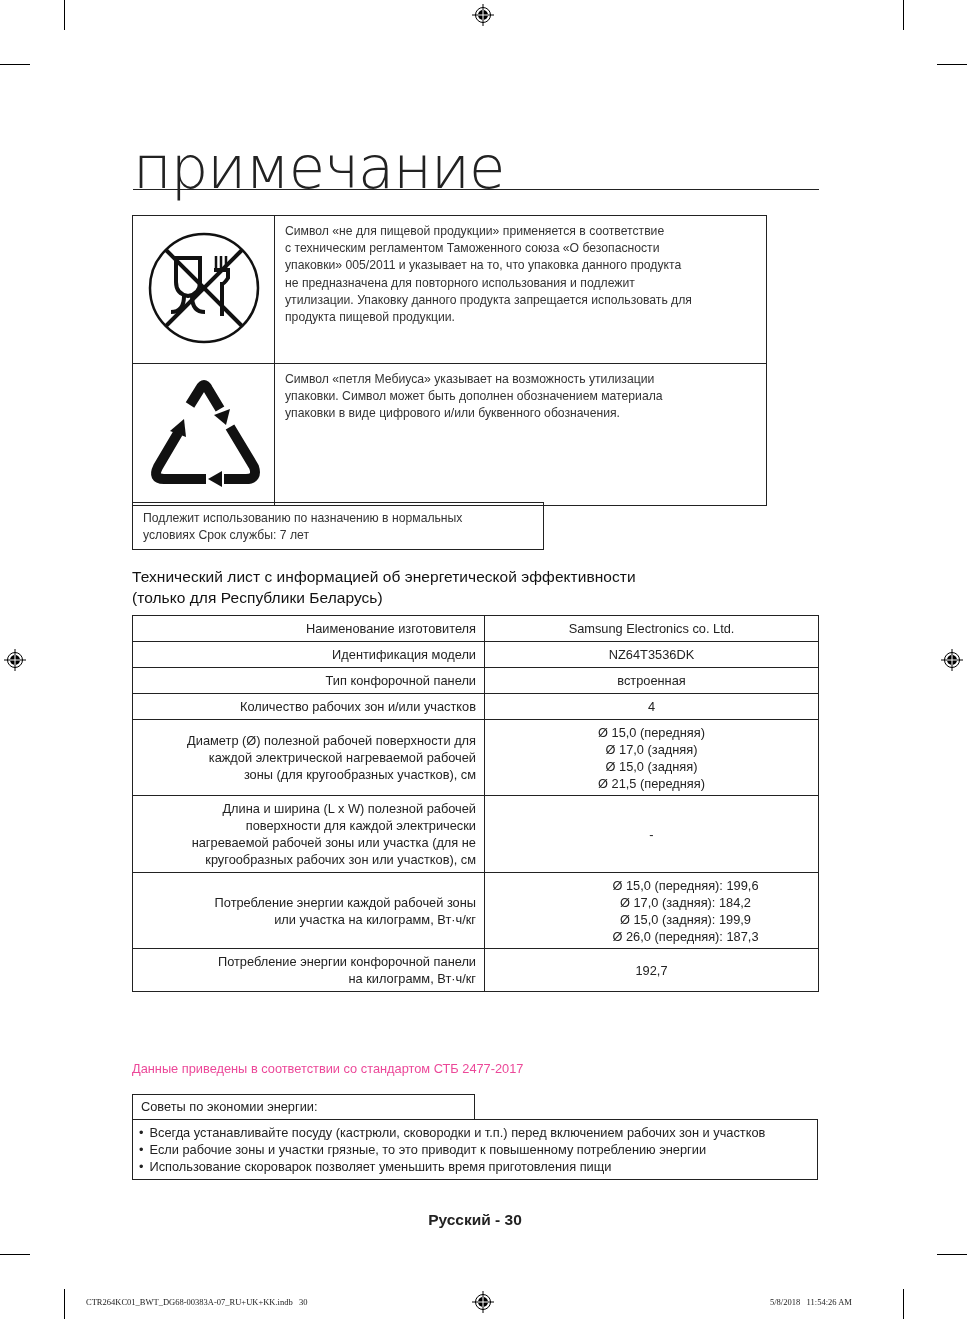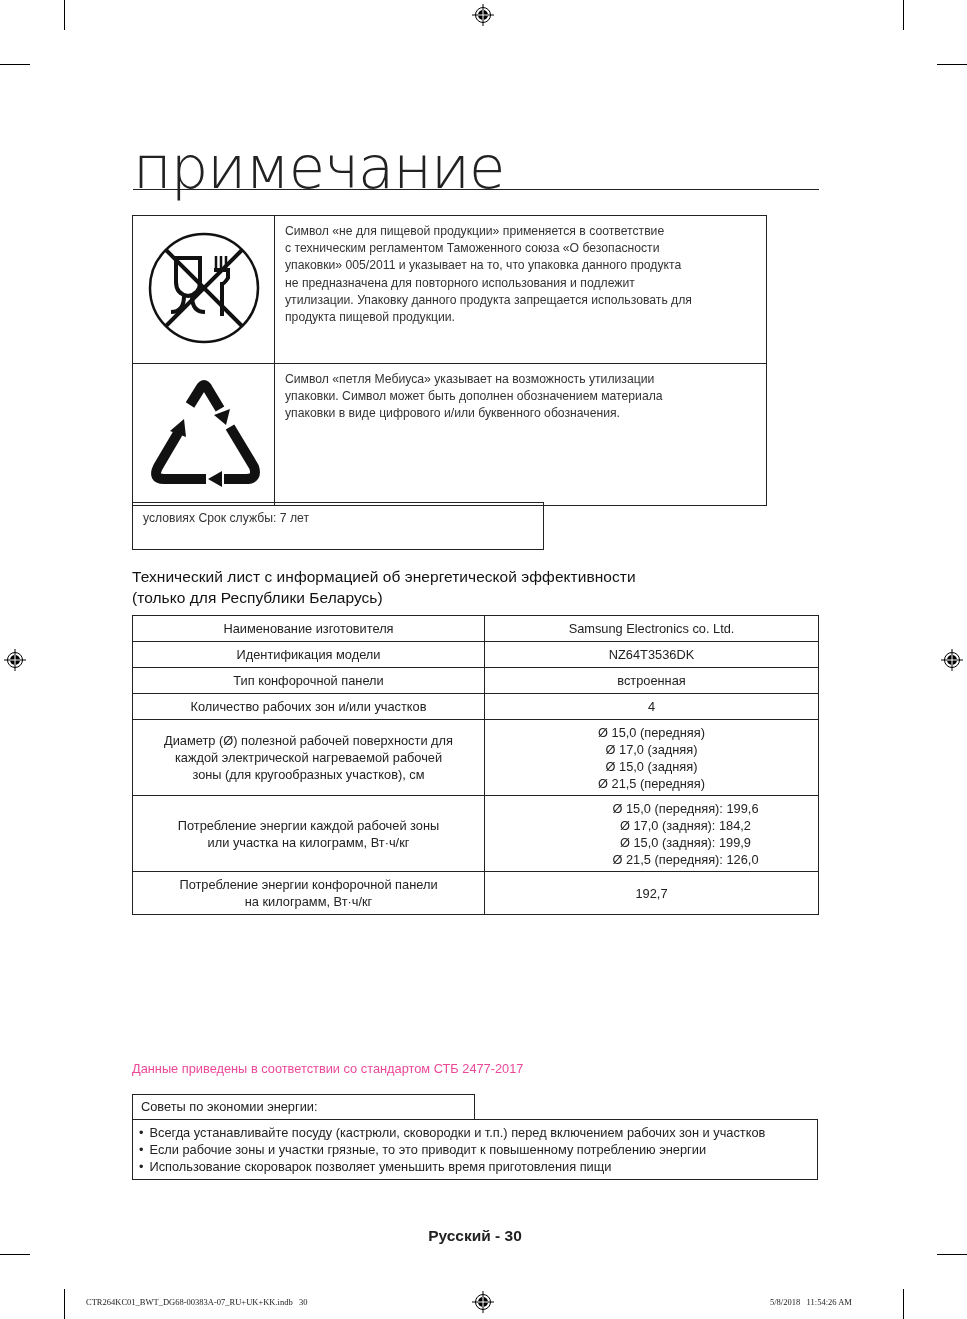--- a/index.html
+++ b/index.html
@@ -24,34 +24,34 @@
 
   .service-box { left: 132px; top: 502px; width: 412px; height: 48px; border: 1px solid #222;
                  box-sizing: border-box; padding: 7px 10px; font-size: 12.2px; line-height: 17px; color: #333; }
 
   .heading { left: 132px; top: 566px; font-size: 15.5px; line-height: 21px; font-weight: normal;
              color: #111; letter-spacing: 0.05px; }
 
   .spec-table { left: 132px; top: 615px; width: 687px; border-collapse: collapse; }
   .spec-table td { border: 1px solid #222; font-size: 12.8px; line-height: 17px; color: #222;
                    padding: 3px 8px; }
-  .spec-table td.lbl { width: 335px; text-align: center; }
+  .spec-table td.lbl { width: 335px; text-align: right; }
   .spec-table td.val { text-align: center; }
   .spec-table td.val .line { display: block; }
 
   .std-note { left: 132px; top: 1061px; font-size: 12.8px; color: #ec4899; }
 
   .tips-title { left: 132px; top: 1094px; width: 343px; height: 26px; border: 1px solid #222;
                 border-bottom: none; box-sizing: border-box; padding: 4px 8px; font-size: 12.8px; color: #222; }
   .tips-box { left: 132px; top: 1119px; width: 686px; height: 61px; border: 1px solid #222;
               box-sizing: border-box; padding: 4px 6px; font-size: 12.8px; line-height: 17px; color: #222; }
   .tips-box .tip::before { content: "\2022"; margin-right: 6px; }
 
   .page-num { left: 0; width: 950px; top: 1211px; text-align: center; font-size: 15.5px;
-              font-weight: bold; color: #222; margin-top: 16px; }
+              font-weight: bold; color: #222; }
 
   .slug { top: 1297px; font-family: "Liberation Serif", serif; font-size: 8.5px; color: #222; }
 </style>
 </head>
 <body>
 
 <div class="crop" style="left:64px;top:0;width:1px;height:30px;"></div>
 <div class="crop" style="left:0;top:64px;width:30px;height:1px;"></div>
 <div class="crop" style="left:903px;top:0;width:1px;height:30px;"></div>
 <div class="crop" style="left:937px;top:64px;width:30px;height:1px;"></div>
@@ -139,20 +139,21 @@
     <td class="sym-text">
       <div>Символ «петля Мебиуса» указывает на возможность утилизации</div>
       <div>упаковки. Символ может быть дополнен обозначением материала</div>
       <div>упаковки в виде цифрового и/или буквенного обозначения.</div>
     </td>
   </tr>
 </tbody>
   </table>
 
 <div class="abs service-box">
+  <div>Подлежит использованию по назначению в нормальных</div>
   <div>условиях Срок службы: 7 лет</div>
 </div>
 
 <div class="abs heading">
   <div>Технический лист с информацией об энергетической эффективности</div>
   <div>(только для Республики Беларусь)</div>
 </div>
 
 <table class="abs spec-table">
   <tbody>
@@ -178,30 +179,39 @@
       <div>каждой электрической нагреваемой рабочей</div>
       <div>зоны (для кругообразных участков), см</div>
     </td>
     <td class="val">
       <span class="line">Ø 15,0 (передняя)</span>
       <span class="line">Ø 17,0 (задняя)</span>
       <span class="line">Ø 15,0 (задняя)</span>
       <span class="line">Ø 21,5 (передняя)</span>
     </td>
   </tr>
+  <tr style="height:77px;">
+    <td class="lbl">
+      <div>Длина и ширина (L x W) полезной рабочей</div>
+      <div>поверхности для каждой электрически</div>
+      <div>нагреваемой рабочей зоны или участка (для не</div>
+      <div>кругообразных рабочих зон или участков), см</div>
+    </td>
+    <td class="val"><span>-</span></td>
+  </tr>
   <tr style="height:76px;">
     <td class="lbl">
       <div>Потребление энергии каждой рабочей зоны</div>
       <div>или участка на килограмм, Вт·ч/кг</div>
     </td>
     <td class="val" style="text-align:center;padding-left:76px;">
       <span class="line">Ø 15,0 (передняя): 199,6</span>
       <span class="line">Ø 17,0 (задняя): 184,2</span>
       <span class="line">Ø 15,0 (задняя): 199,9</span>
-      <span class="line">Ø 21,5 (передняя): 126,0</span>
+      <span class="line">Ø 26,0 (передняя): 187,3</span>
     </td>
   </tr>
   <tr style="height:43px;">
     <td class="lbl">
       <div>Потребление энергии конфорочной панели</div>
       <div>на килограмм, Вт·ч/кг</div>
     </td>
     <td class="val"><span>192,7</span></td>
   </tr>
 </tbody>

